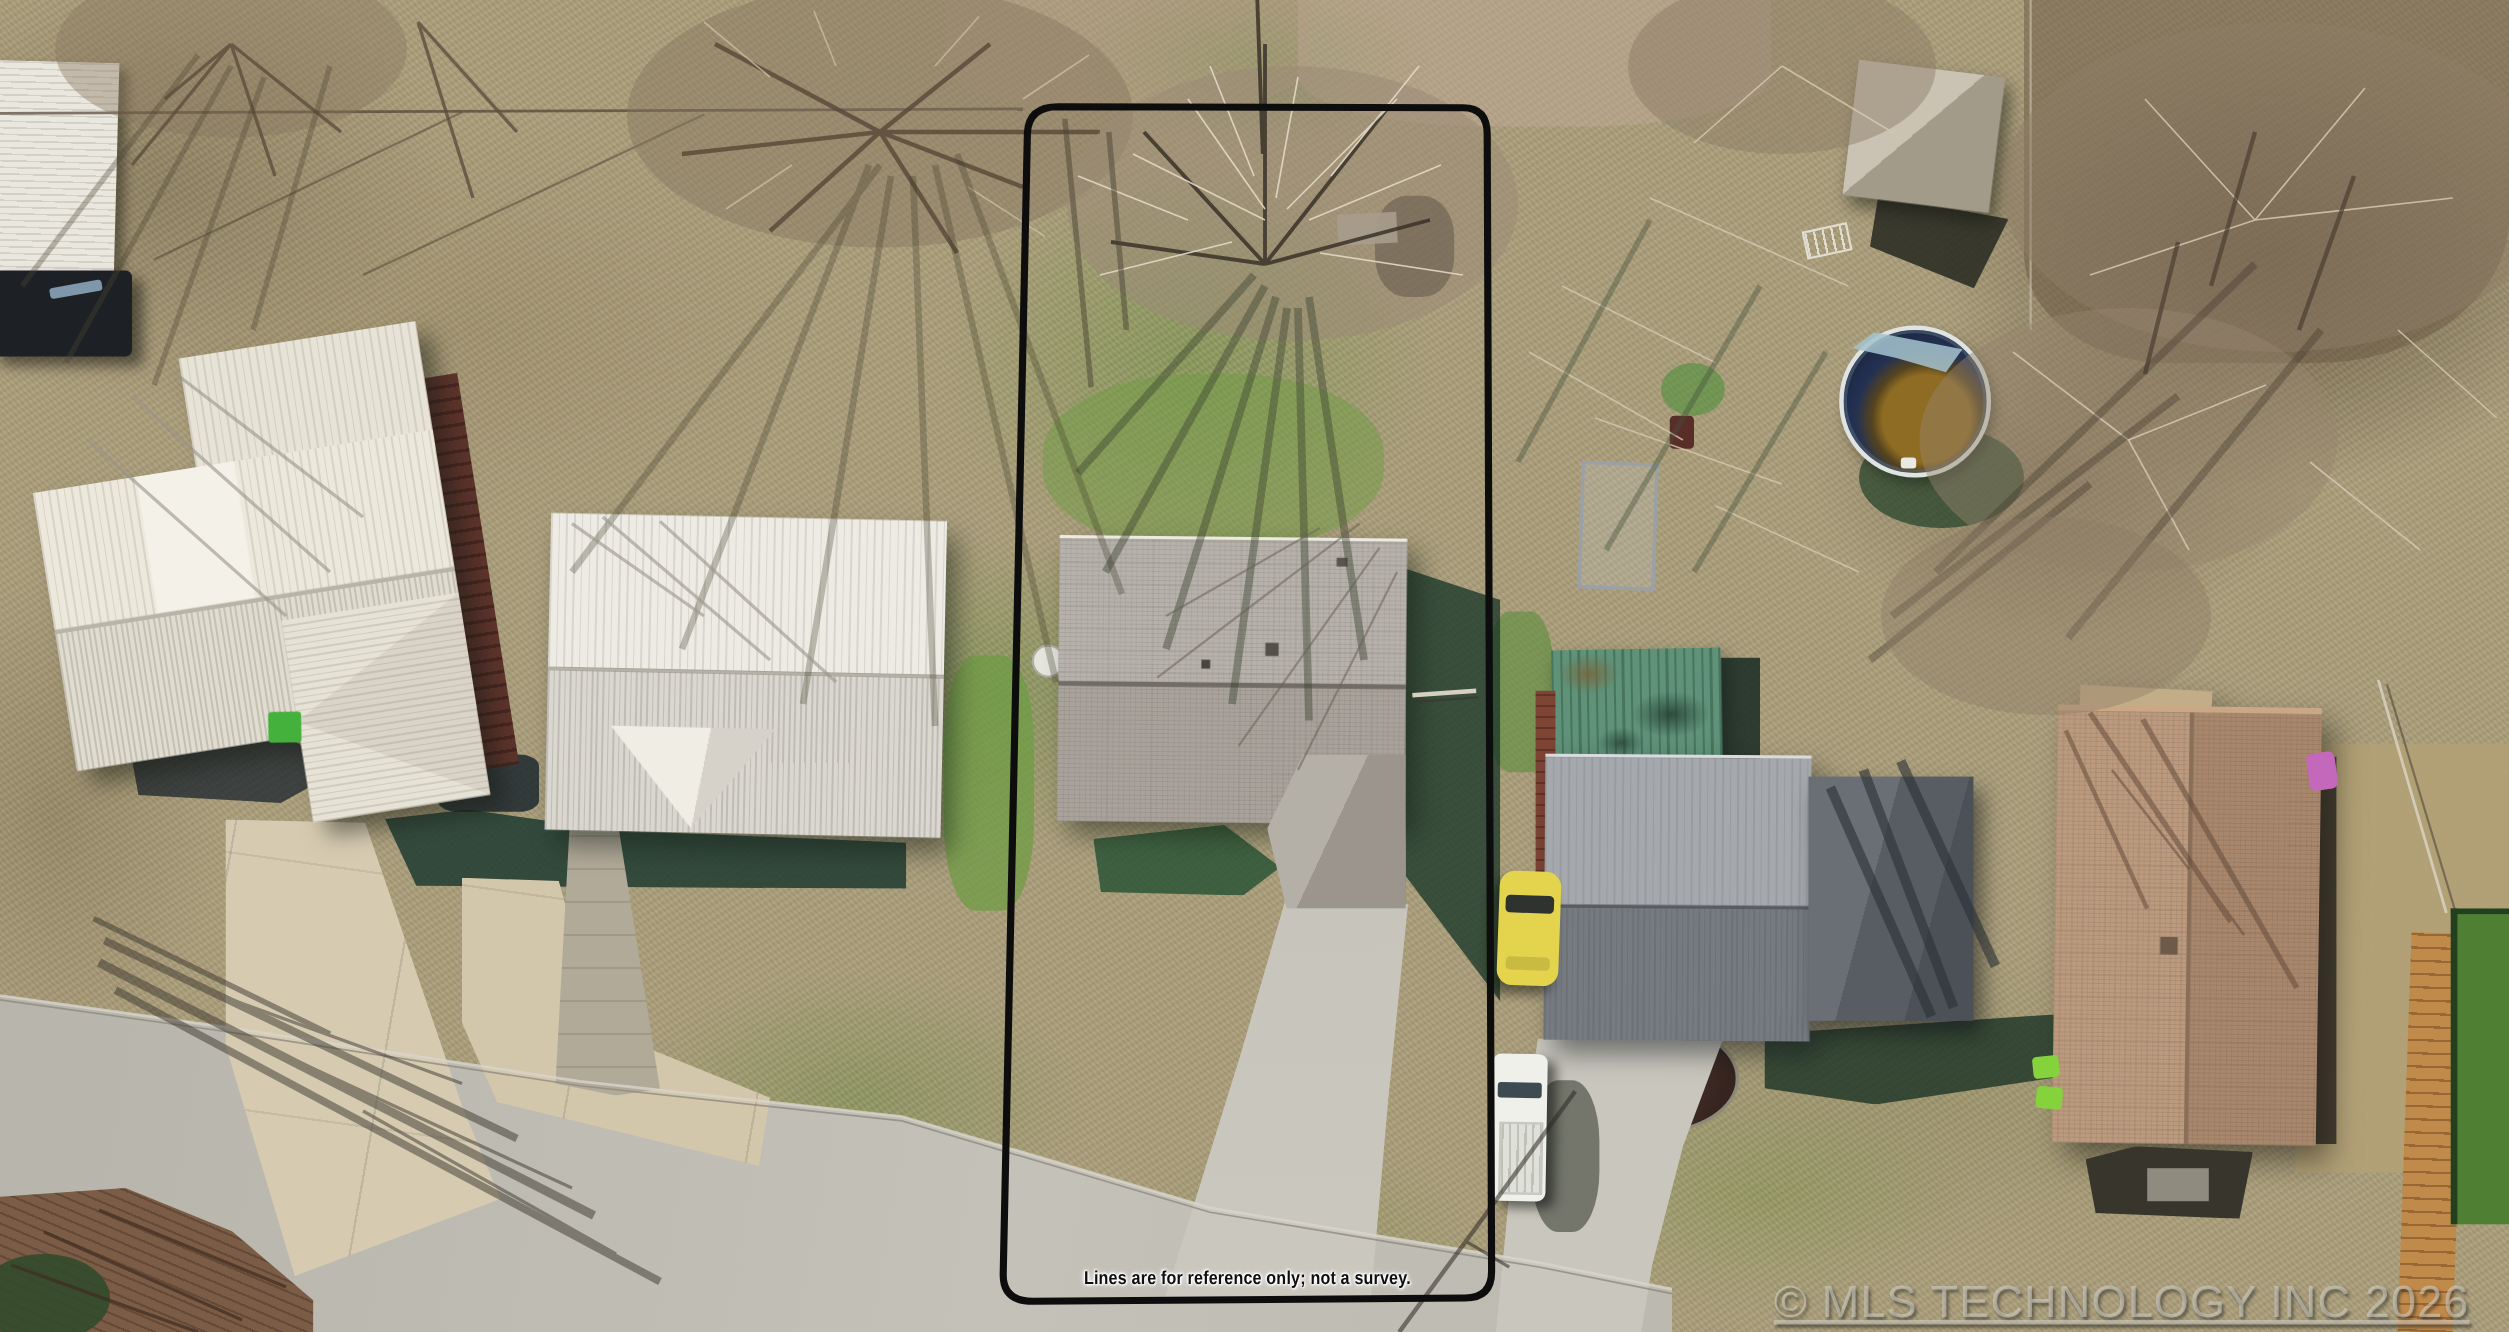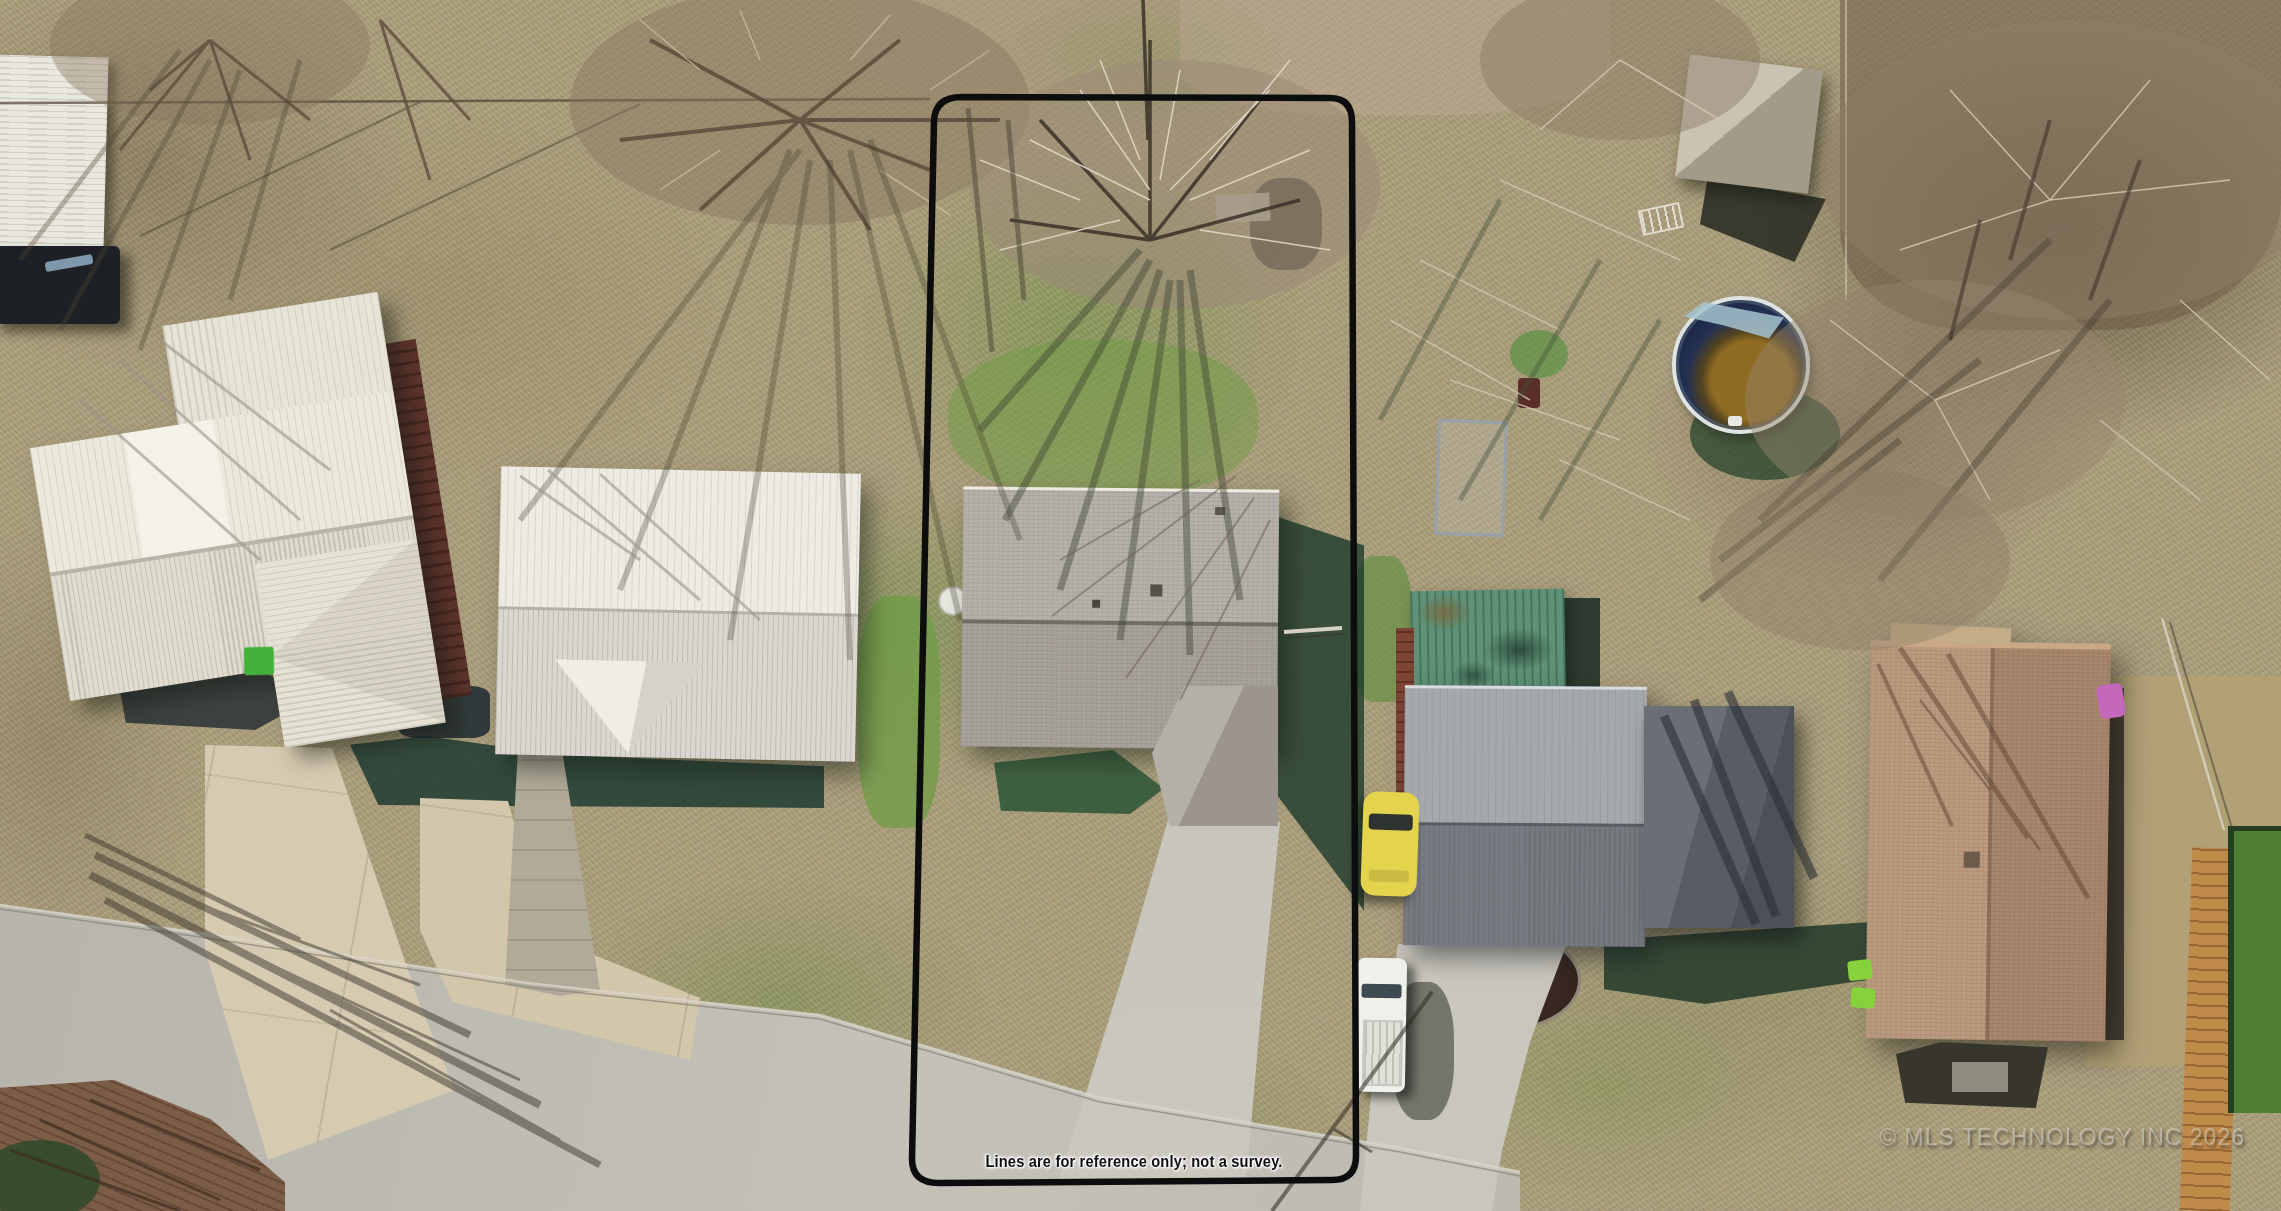--- a/index.html
+++ b/index.html
@@ -21,22 +21,22 @@
   .abs{position:absolute;}
   .speck{background-image:repeating-linear-gradient(47deg, rgba(255,255,255,.035) 0 2px, rgba(20,25,10,.045) 2px 4px),repeating-linear-gradient(-31deg, rgba(240,235,210,.04) 0 3px, rgba(30,30,15,.035) 3px 6px);}
   .sv{background-image:repeating-linear-gradient(90deg, rgba(70,65,55,.13) 0 1.5px, transparent 1.5px 7px);}
   .sv2{background-image:repeating-linear-gradient(90deg, rgba(70,65,55,.18) 0 1.5px, transparent 1.5px 5px);}
   .sh{background-image:repeating-linear-gradient(0deg, rgba(70,65,55,.14) 0 1.5px, transparent 1.5px 6px);}
   .shingle{background-image:repeating-linear-gradient(0deg, rgba(0,0,0,.07) 0 1px, transparent 1px 4px),repeating-linear-gradient(90deg, rgba(0,0,0,.05) 0 1px, transparent 1px 5px);}
   .joints{background-image:repeating-linear-gradient(100deg, rgba(60,58,50,.14) 0 2px, transparent 2px 170px),repeating-linear-gradient(8deg, rgba(60,58,50,.10) 0 2px, transparent 2px 230px);}
   #disclaimer{position:absolute;left:1134px;top:1152px;transform:translateX(-50%) scaleX(.86);
     font-size:17px;font-weight:bold;color:#0e0e0e;letter-spacing:.2px;white-space:nowrap;
     text-shadow:0 0 3px #fff,0 0 4px #fff,1px 1px 2px #fff,-1px -1px 2px #fff,0 0 6px rgba(255,255,255,.9);}
-  #watermark{position:absolute;right:36px;top:1124px;font-size:23px;letter-spacing:1px;white-space:nowrap;
-    color:rgba(214,212,204,.55);text-shadow:2px 3px 3px rgba(35,35,30,.55);}
+  #watermark{position:absolute;right:36px;top:1160px;font-size:41px;letter-spacing:1px;white-space:nowrap;
+    color:rgba(214,212,204,.55);text-shadow:2px 3px 3px rgba(35,35,30,.55);text-decoration:underline;}
   svg{position:absolute;left:0;top:0;}
 </style>
 </head>
 <body>
 
 <div id="canvas">
   <div class="abs speck" style="left:0;top:0;width:2281px;height:1211px;"></div>
 
   <div class="abs" style="left:1840px;top:0;width:441px;height:330px;background:#6a5844;opacity:.5;border-radius:0 0 40% 30%;"></div>
   <div class="abs" style="left:1180px;top:0;width:430px;height:115px;background:#c0a898;opacity:.45;border-radius:0 0 40% 40%;"></div>

